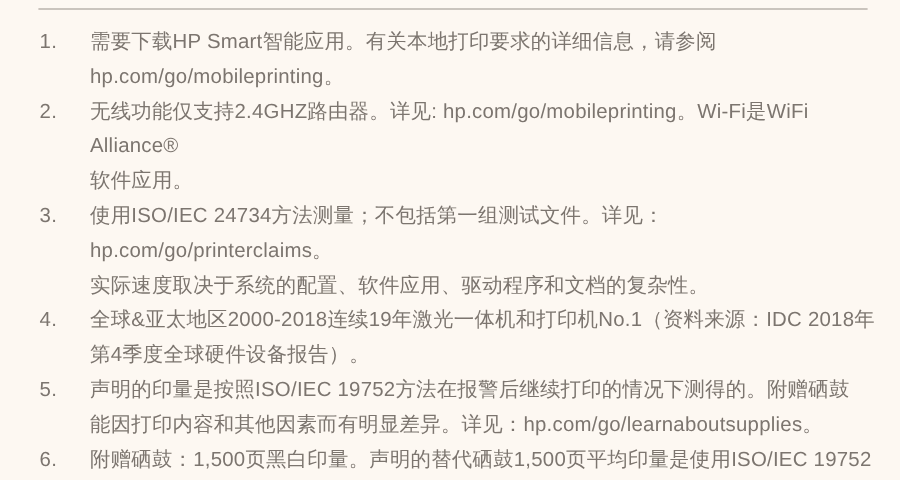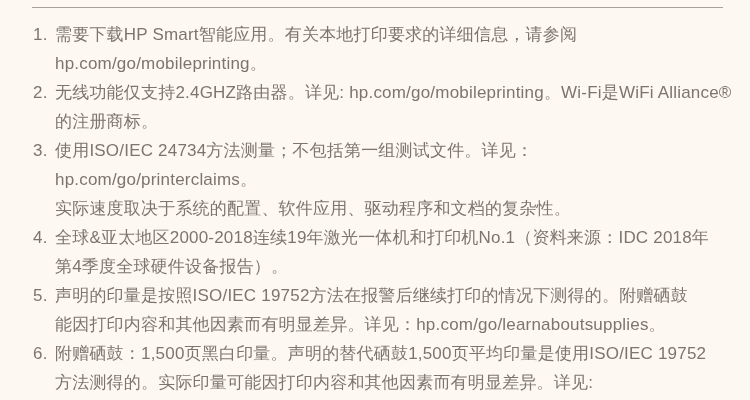--- a/index.html
+++ b/index.html
@@ -49,38 +49,39 @@
 
   .footnote-number {
     flex: 0 0 auto;
     width: 22px;
     white-space: nowrap;
   }
 
   .footnote-text {
     flex: 1 1 auto;
     white-space: pre-line;
+    margin-left: 20px;
   }
 </style>
 </head>
 <body>
 
 <div class="page">
   <div class="top-divider"></div>
   <div class="footnotes">
   <div class="footnote-item">
     <span class="footnote-number">1.</span>
     <span class="footnote-text">需要下载HP Smart智能应用。有关本地打印要求的详细信息，请参阅
 hp.com/go/mobileprinting。</span>
   </div>
 
   <div class="footnote-item">
     <span class="footnote-number">2.</span>
     <span class="footnote-text">无线功能仅支持2.4GHZ路由器。详见: hp.com/go/mobileprinting。Wi-Fi是WiFi Alliance®
-的注册商标。</span>
+软件应用。</span>
   </div>
 
   <div class="footnote-item">
     <span class="footnote-number">3.</span>
     <span class="footnote-text">使用ISO/IEC 24734方法测量；不包括第一组测试文件。详见：hp.com/go/printerclaims。
 实际速度取决于系统的配置、软件应用、驱动程序和文档的复杂性。</span>
   </div>
 
   <div class="footnote-item">
     <span class="footnote-number">4.</span>

